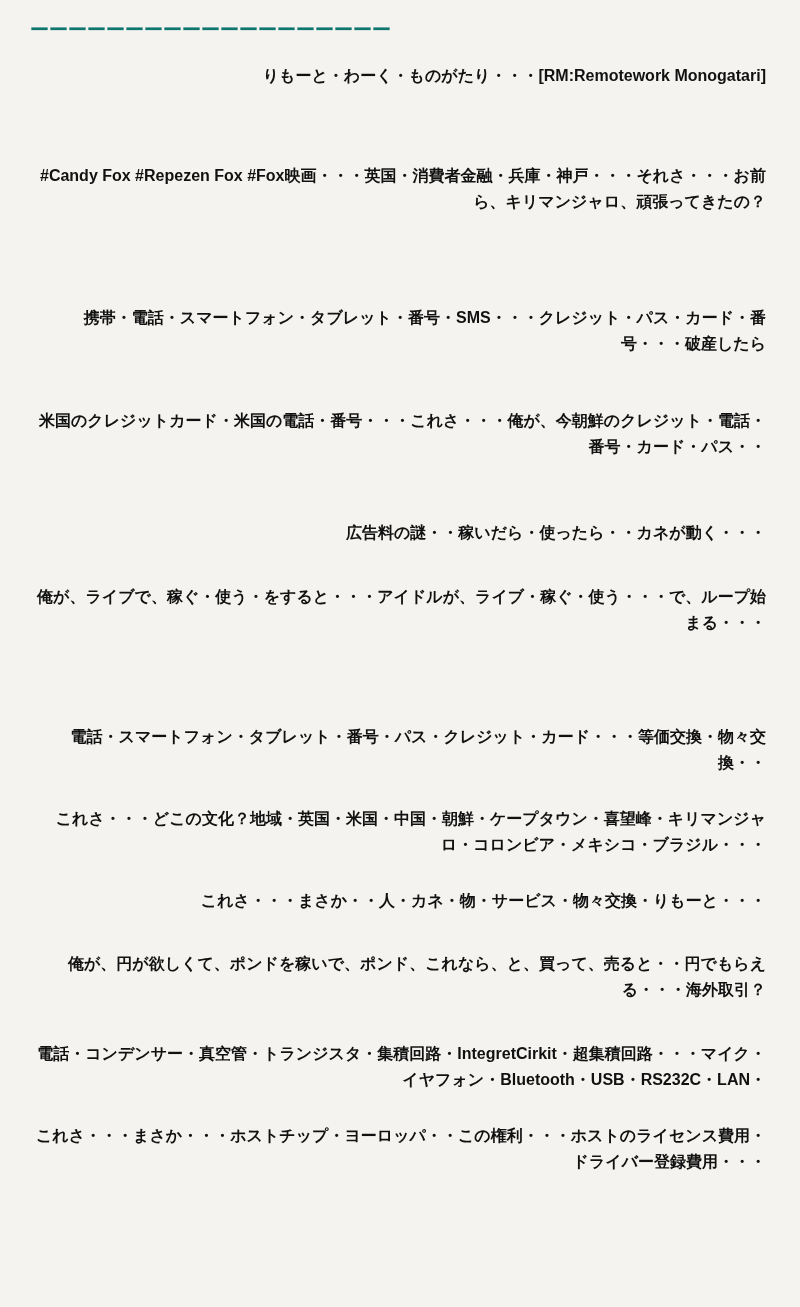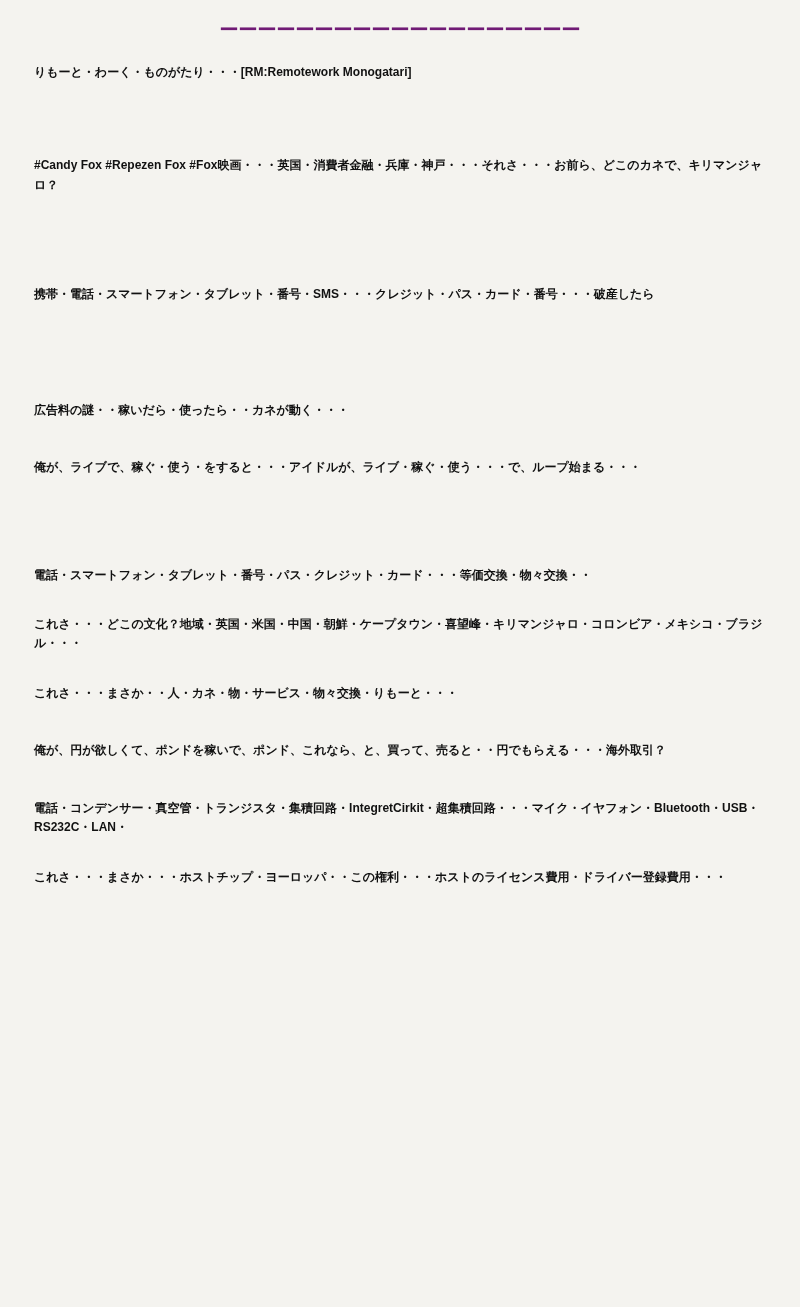--- a/index.html
+++ b/index.html
@@ -15,34 +15,33 @@
     position: relative;
   }
   .page {
     width: 800px;
     min-height: 1307px;
     box-sizing: border-box;
     padding: 14px 30px 34px 30px;
     position: relative;
   }
   .rule {
-    text-align: center;
     font-size: 19px;
     font-weight: 700;
     letter-spacing: 0px;
-    color: #701a75;
+    color: #0f766e;
     margin: 6px 0 22px 0;
     line-height: 1.1;
     white-space: nowrap;
     overflow: hidden;
   }
   .block {
-    text-align: left;
+    text-align: right;
     font-weight: 700;
-    font-size: 12px;
+    font-size: 16px;
     line-height: 1.62;
     color: #111111;
     margin: 8px auto;
     padding: 0 4px;
     max-width: 745px;
   }
   .gap-s { height: 14px; }
   .gap-m { height: 22px; }
   .gap-l { height: 44px; }
   .gap-xl { height: 52px; }
@@ -54,30 +53,31 @@
 
   <div class="rule">ーーーーーーーーーーーーーーーーーーー</div>
 
   <div class="block">りもーと・わーく・ものがたり・・・[RM:Remotework Monogatari]</div>
   <div class="gap-m"></div>
 
   <div class="gap-m"></div>
 
   <div class="gap-s"></div>
 
-  <div class="block">#Candy Fox #Repezen Fox #Fox映画・・・英国・消費者金融・兵庫・神戸・・・それさ・・・お前ら、どこのカネで、キリマンジャロ？</div>
+  <div class="block">#Candy Fox #Repezen Fox #Fox映画・・・英国・消費者金融・兵庫・神戸・・・それさ・・・お前ら、キリマンジャロ、頑張ってきたの？</div>
   <div class="gap-m"></div>
 
   <div class="gap-xl"></div>
 
   <div class="block">携帯・電話・スマートフォン・タブレット・番号・SMS・・・クレジット・パス・カード・番号・・・破産したら</div>
   <div class="gap-s"></div>
 
   <div class="gap-m"></div>
 
+  <div class="block">米国のクレジットカード・米国の電話・番号・・・これさ・・・俺が、今朝鮮のクレジット・電話・番号・カード・パス・・</div>
   <div class="gap-l"></div>
 
   <div class="block">広告料の謎・・稼いだら・使ったら・・カネが動く・・・</div>
   <div class="gap-m"></div>
 
   <div class="block">俺が、ライブで、稼ぐ・使う・をすると・・・アイドルが、ライブ・稼ぐ・使う・・・で、ループ始まる・・・</div>
   <div class="gap-s"></div>
 
   <div class="gap-s"></div>
 

